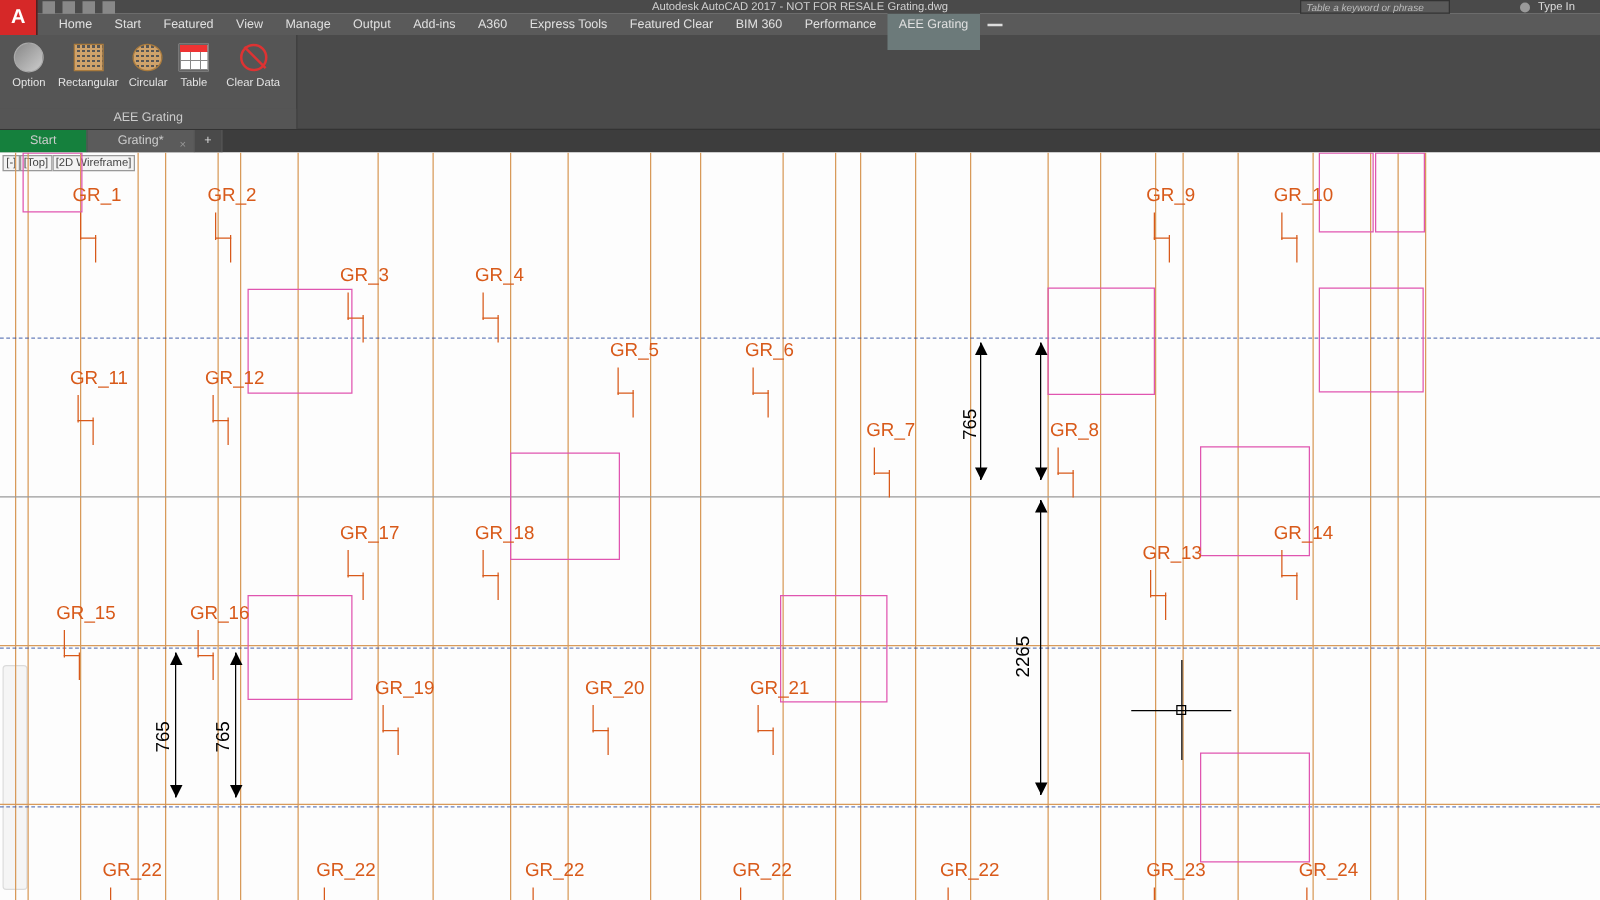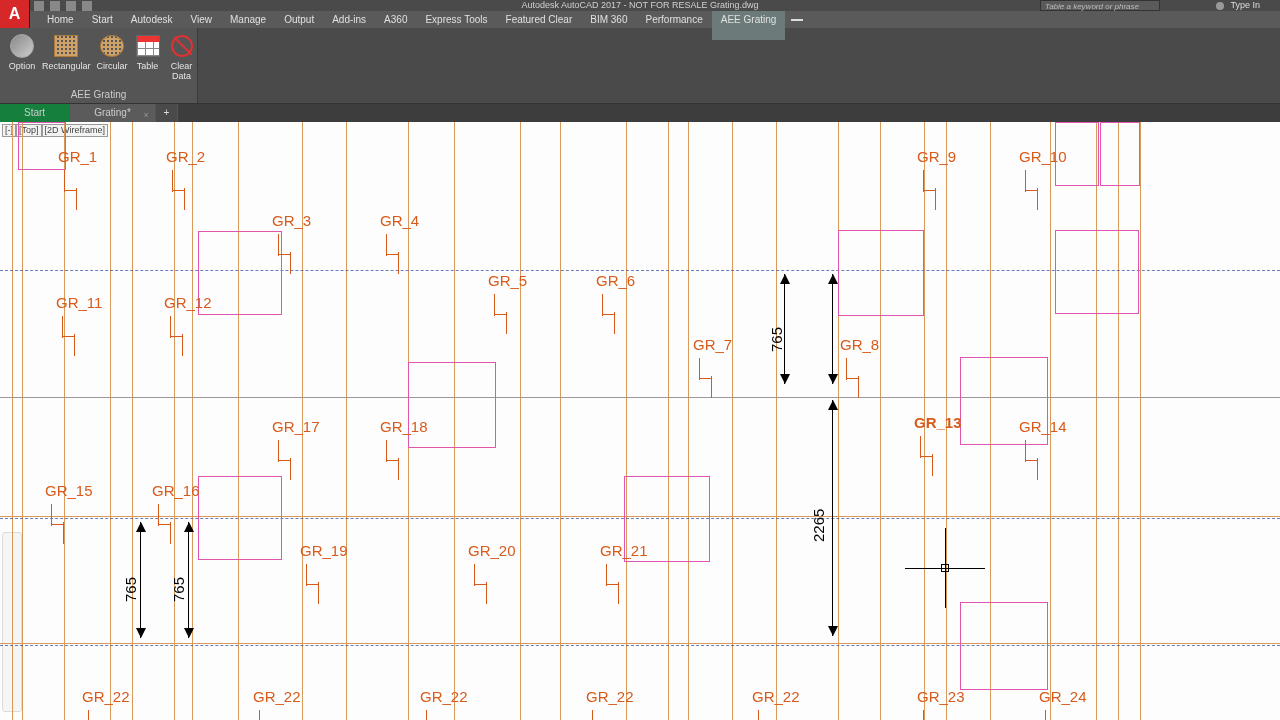--- a/index.html
+++ b/index.html
@@ -278,38 +278,38 @@
   <span class="title-center">Autodesk AutoCAD 2017 - NOT FOR RESALE   Grating.dwg</span>
   <div class="search-box">Table a keyword or phrase</div>
   <div class="signin">
     <span>Type In</span>
   </div>
 </div>
 
 <div class="ribbon-tabs" id="ribbon-tabs">
     <div class="tab">Home</div>
     <div class="tab">Start</div>
-    <div class="tab">Autodesk</div>
+    <div class="tab">Featured</div>
     <div class="tab">View</div>
     <div class="tab">Manage</div>
     <div class="tab">Output</div>
     <div class="tab">Add-ins</div>
     <div class="tab">A360</div>
     <div class="tab">Express Tools</div>
     <div class="tab">Featured Clear</div>
     <div class="tab">BIM 360</div>
     <div class="tab">Performance</div>
     <div class="tab active">AEE Grating</div>
     <div class="extra">
       <span></span>
     </div>
   </div>
 
 <div class="ribbon-panel">
-  <div class="panel-group light" style="width:198px">
+  <div class="panel-group light" style="width:238px">
     <div class="btn-row" id="panel-btns">
         <div class="panel-btn "><div class="ic">
             <div class="ic-globe"></div>
           </div>Option</div>
         <div class="panel-btn wide"><div class="ic">
             <div class="ic-rect"></div>
           </div>Rectangular</div>
         <div class="panel-btn "><div class="ic">
             <div class="ic-circ"></div>
           </div>Circular</div>
@@ -414,21 +414,21 @@
       </div></div>
     <div class="gr" style="left: 1019px; top: 26px;">GR_10<div class="arrow">
         <div class="h"></div>
       </div></div>
     <div class="gr" style="left: 56px; top: 172px;">GR_11<div class="arrow">
         <div class="h"></div>
       </div></div>
     <div class="gr" style="left: 164px; top: 172px;">GR_12<div class="arrow">
         <div class="h"></div>
       </div></div>
-    <div class="gr" style="left: 914px; top: 292px; font-weight: bold;">GR_13<div class="arrow">
+    <div class="gr" style="left: 914px; top: 312px;">GR_13<div class="arrow">
         <div class="h"></div>
       </div></div>
     <div class="gr" style="left: 1019px; top: 296px;">GR_14<div class="arrow">
         <div class="h"></div>
       </div></div>
     <div class="gr" style="left: 45px; top: 360px;">GR_15<div class="arrow">
         <div class="h"></div>
       </div></div>
     <div class="gr" style="left: 152px; top: 360px;">GR_16<div class="arrow">
         <div class="h"></div>

